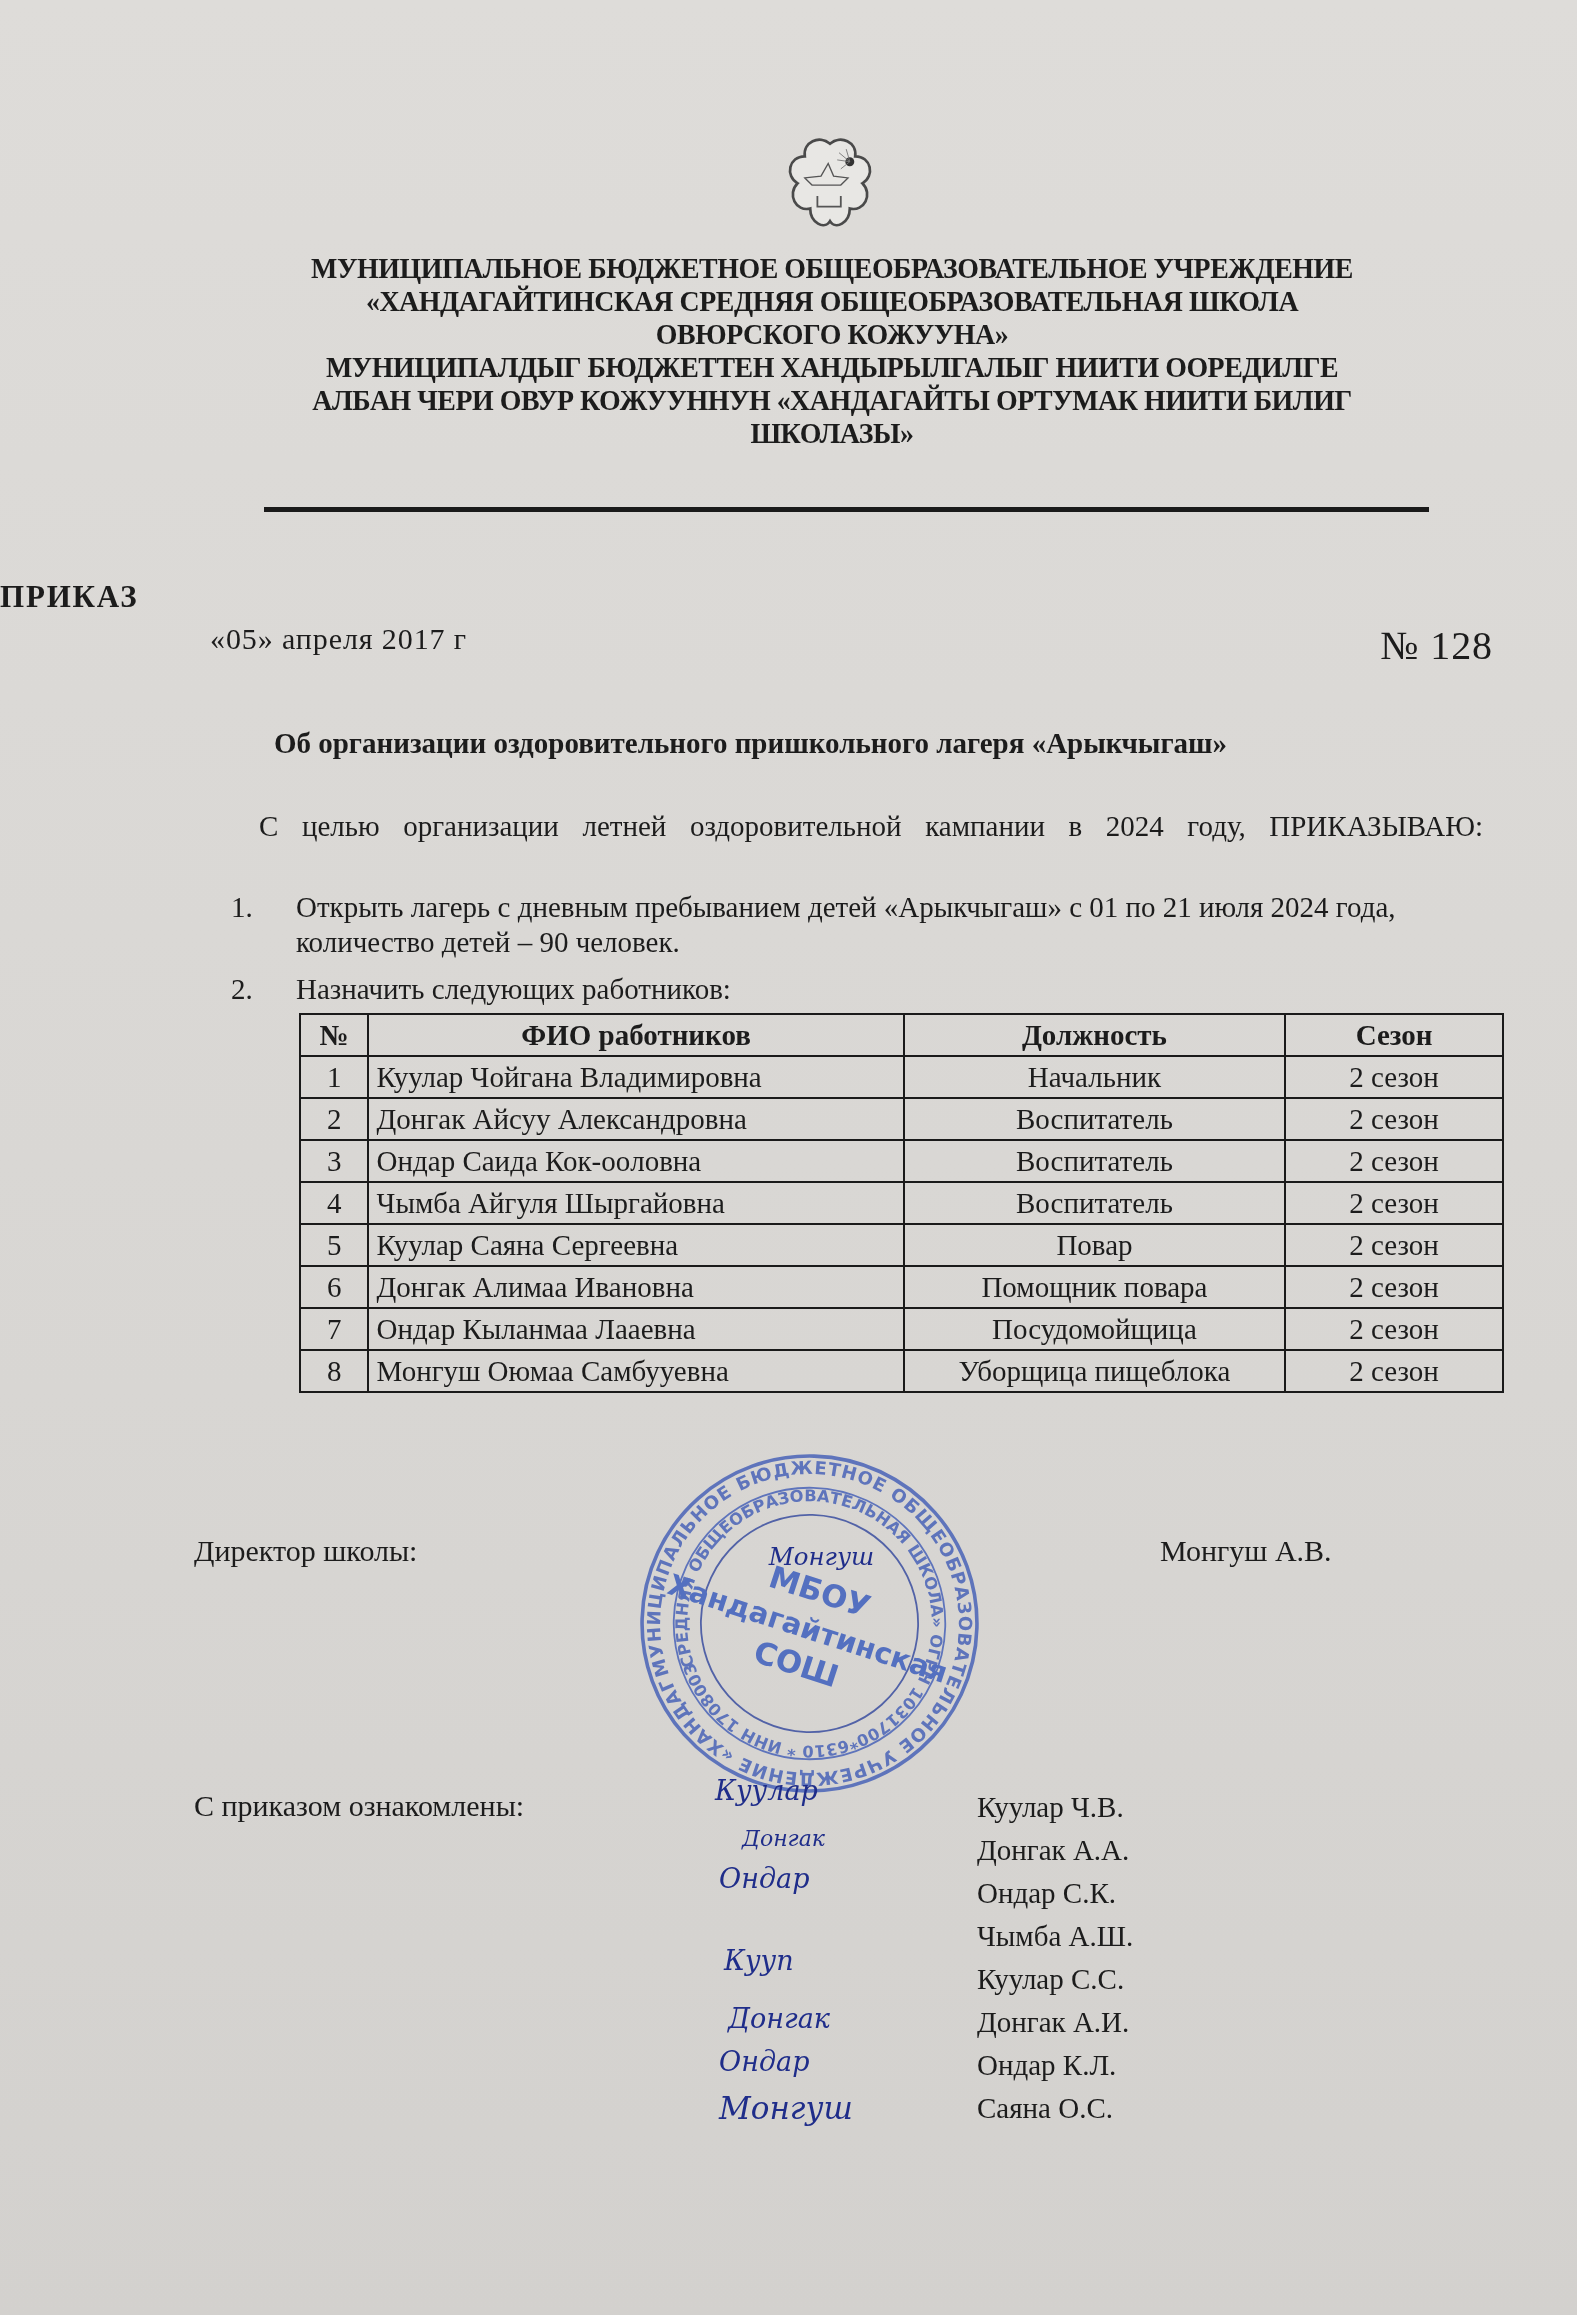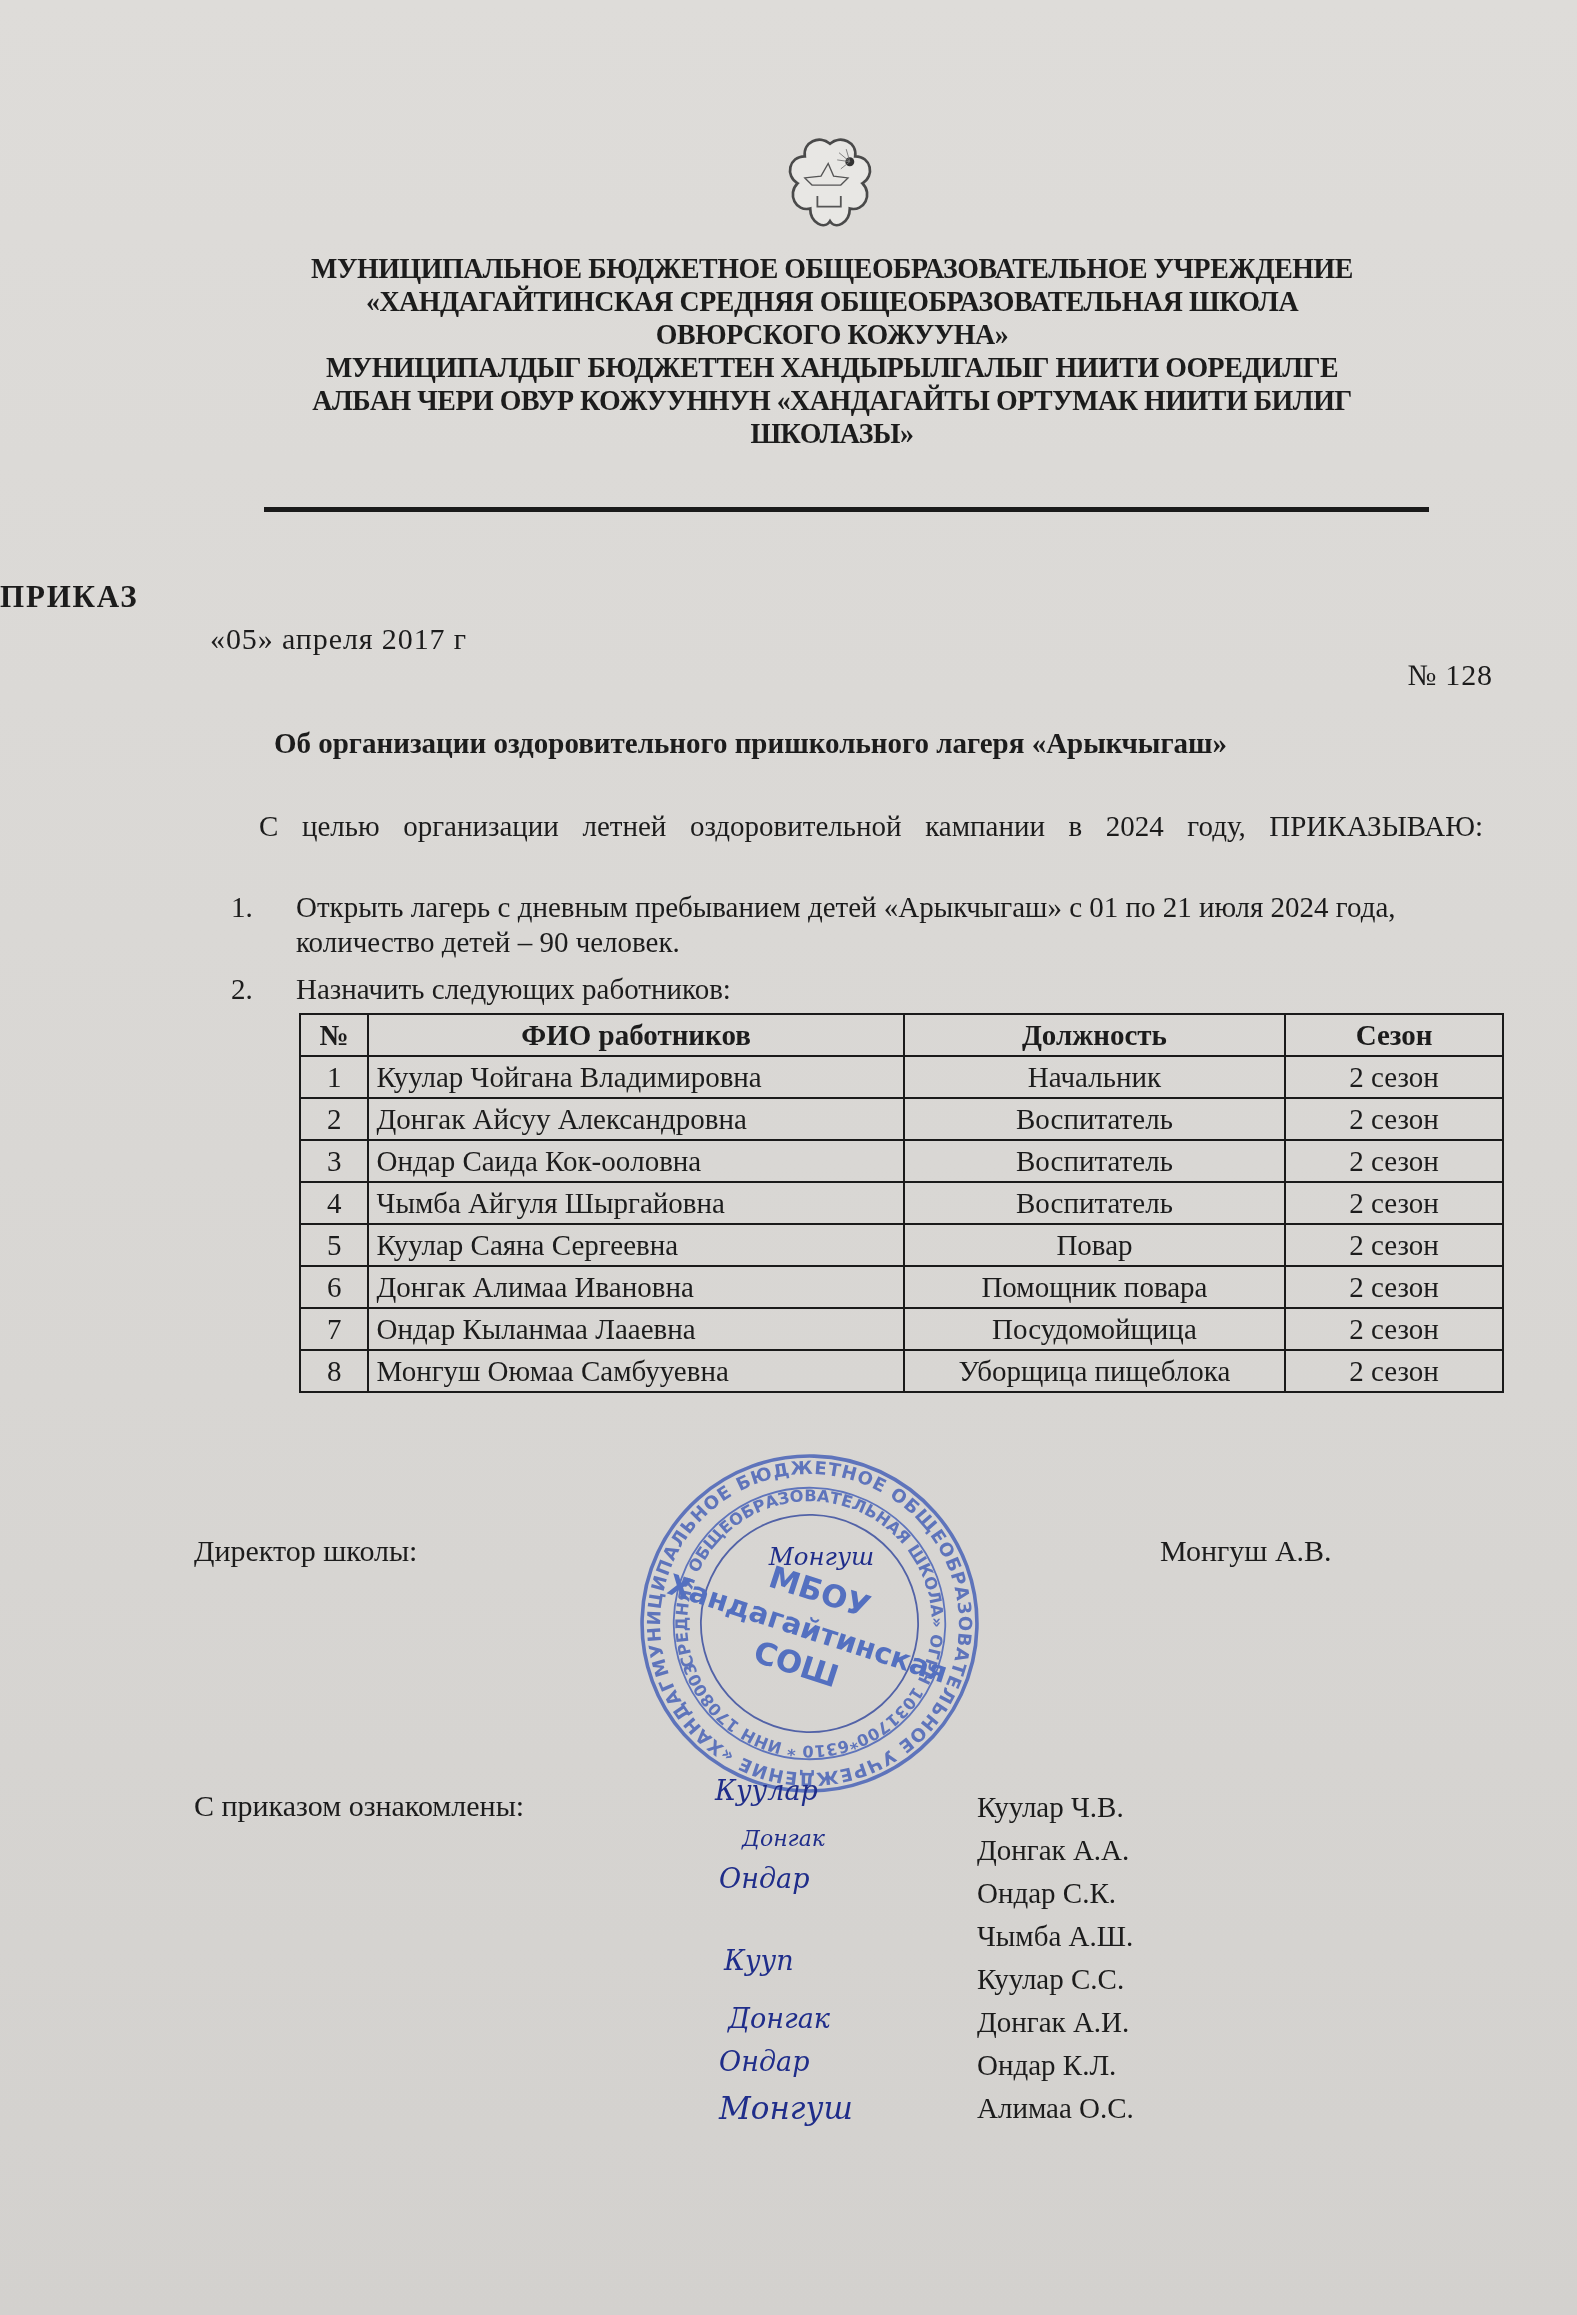--- a/index.html
+++ b/index.html
@@ -6,21 +6,21 @@
   body{width:1578px;height:2316px;background:#dcdad7;position:relative;overflow:hidden;
        font-family:"Liberation Serif","DejaVu Serif",serif;color:#1c1c1c;}
   .page{position:absolute;inset:0;background:linear-gradient(180deg,#dedcd9 0%,#d8d6d3 60%,#d3d1ce 100%);}
   .abs{position:absolute;}
   .emblem{left:785px;top:136px;width:90px;height:100px;}
   .hdr{left:199px;width:1266px;top:251px;text-align:center;font-weight:bold;font-size:30px;line-height:33px;
        letter-spacing:-0.5px;transform:scaleX(0.93);transform-origin:center top;}
   .rule{left:264px;width:1165px;top:507px;height:4.5px;background:#1a1a1a;}
   .title{left:0;width:1578px;top:579px;font-weight:bold;font-size:31px;letter-spacing:1.8px;}
   .date{left:210px;top:622px;font-size:30px;letter-spacing:0.9px;}
-  .num{right:85px;top:622px;font-size:30px;letter-spacing:0.9px;margin-top:36px;}
+  .num{right:85px;top:622px;font-size:40px;letter-spacing:0.9px;}
   .subject{left:0;width:1501px;top:727px;text-align:center;font-weight:bold;font-size:29px;}
   .para{left:199px;width:1301px;font-size:29px;line-height:35px;}
   .p1{top:809px;text-indent:60px;text-align:justify;text-align-last:left;}
   .p1 .ww{word-spacing:16.3px;}
   .li{left:231px;width:1266px;font-size:29px;line-height:35px;}
   .li .n{position:absolute;left:0;}
   .li .t{position:absolute;left:65px;width:1203px;}
   table{position:absolute;left:299px;top:1013px;width:1205px;border-collapse:collapse;font-size:29px;}
   td,th{border:2.3px solid #1a1a1a;height:40px;padding:0 7.2px;line-height:40px;}
   th{font-weight:bold;text-align:center;}
@@ -174,16 +174,16 @@
   <div class="abs pen" style="left:719px;top:2090px;font-size:31px;">Монгуш</div>
 
   <div class="abs ack-names">
     <div>Куулар Ч.В.</div>
     <div>Донгак А.А.</div>
     <div>Ондар С.К.</div>
     <div>Чымба А.Ш.</div>
     <div>Куулар С.С.</div>
     <div>Донгак А.И.</div>
     <div>Ондар К.Л.</div>
-    <div>Алимаа О.С.</div>
+    <div>Саяна О.С.</div>
   </div>
 </div>
 
 
 </body></html>

